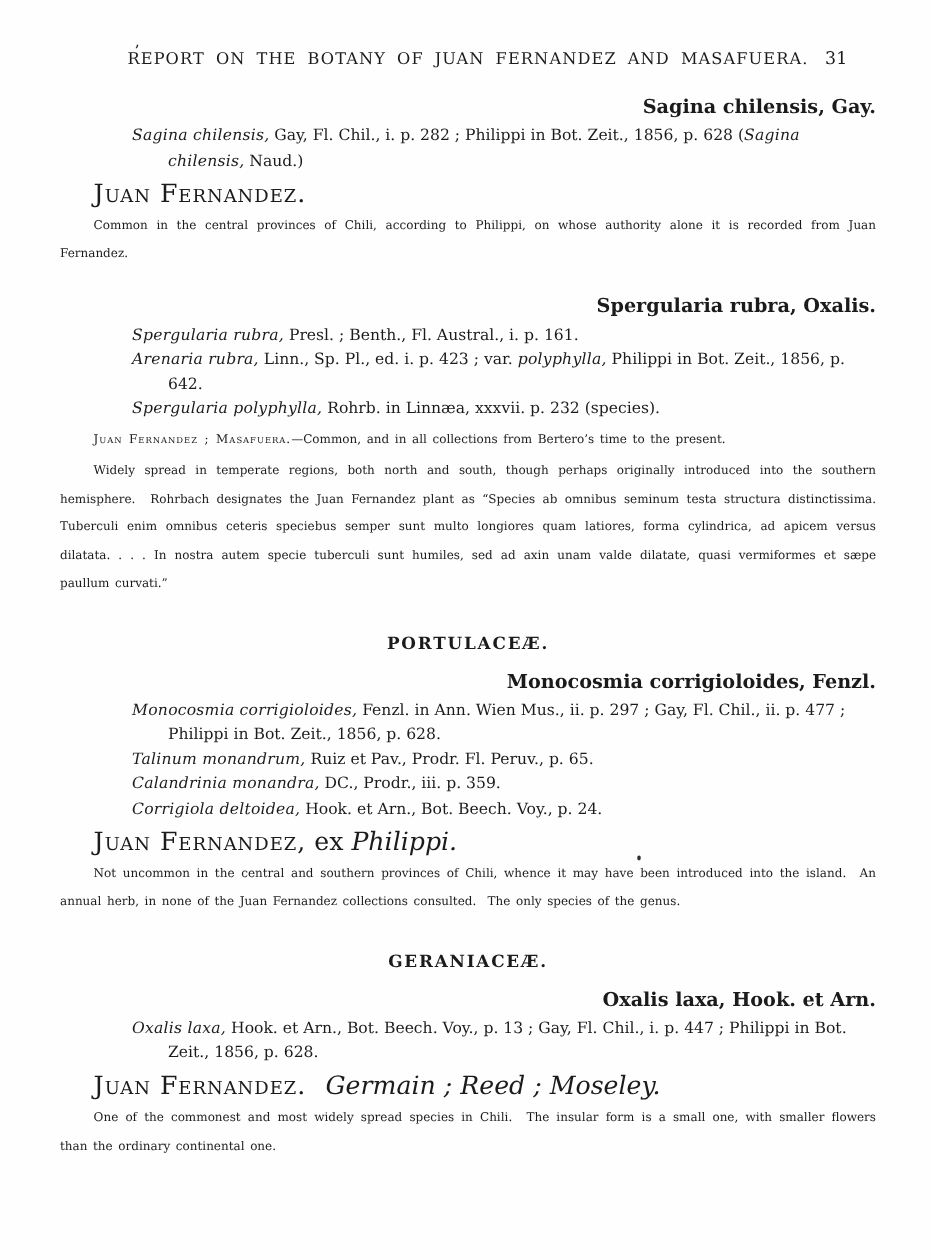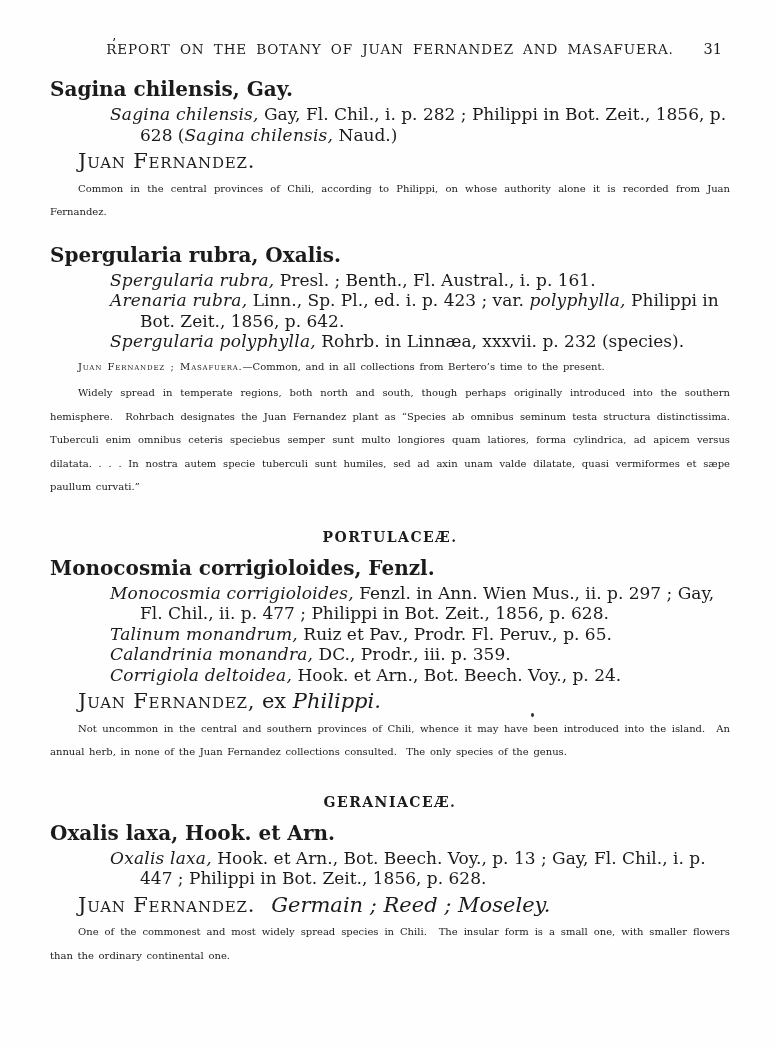--- a/index.html
+++ b/index.html
@@ -30,38 +30,39 @@
   }
   .printers-mark {
     position: absolute;
     left: 62px;
     top: -5px;
     font-size: 13px;
     letter-spacing: 0;
   }
   .page-number {
     position: absolute;
-    right: 8px;
+    right: 24px;
     top: 0;
     font-size: 14.5px;
     letter-spacing: 0;
     word-spacing: 0;
     margin-left: 22px;
   }
   .entry { margin-top: 20px; }
   .entry.after-family { margin-top: 0; }
   .species {
-    font-size: 20px;
+    font-size: 16px;
     font-weight: bold;
     margin: 0 0 4px 0;
     line-height: 22px;
+    text-align: right;
   }
   .species .auth { font-weight: bold; }
   .citation {
-    font-size: 17px;
+    font-size: 13px;
     line-height: 20.5px;
     margin: 0 0 0 60px;
     padding-left: 30px;
     text-indent: -30px;
   }
   .citation i { letter-spacing: 0.2px; }
   .locality-line {
     margin: 5px 0 0 0;
     font-size: 21px;
     line-height: 23.5px;

